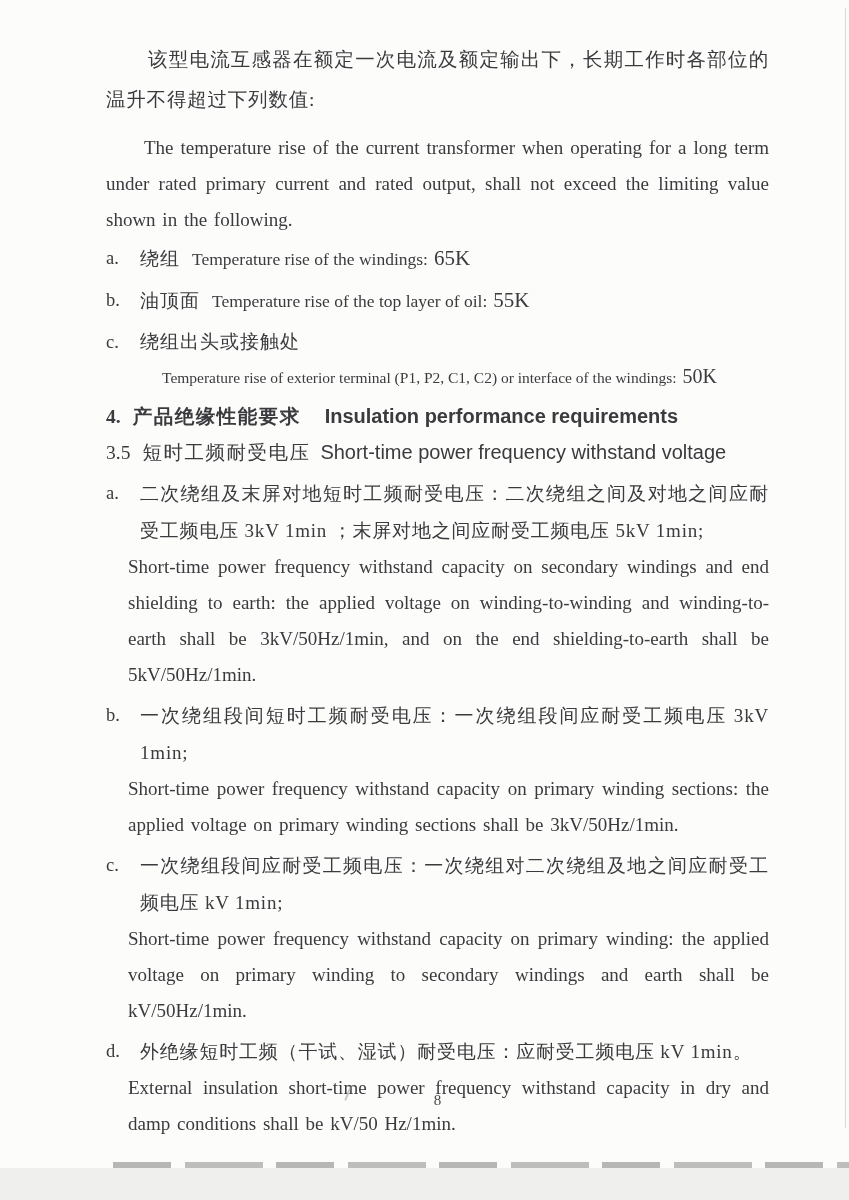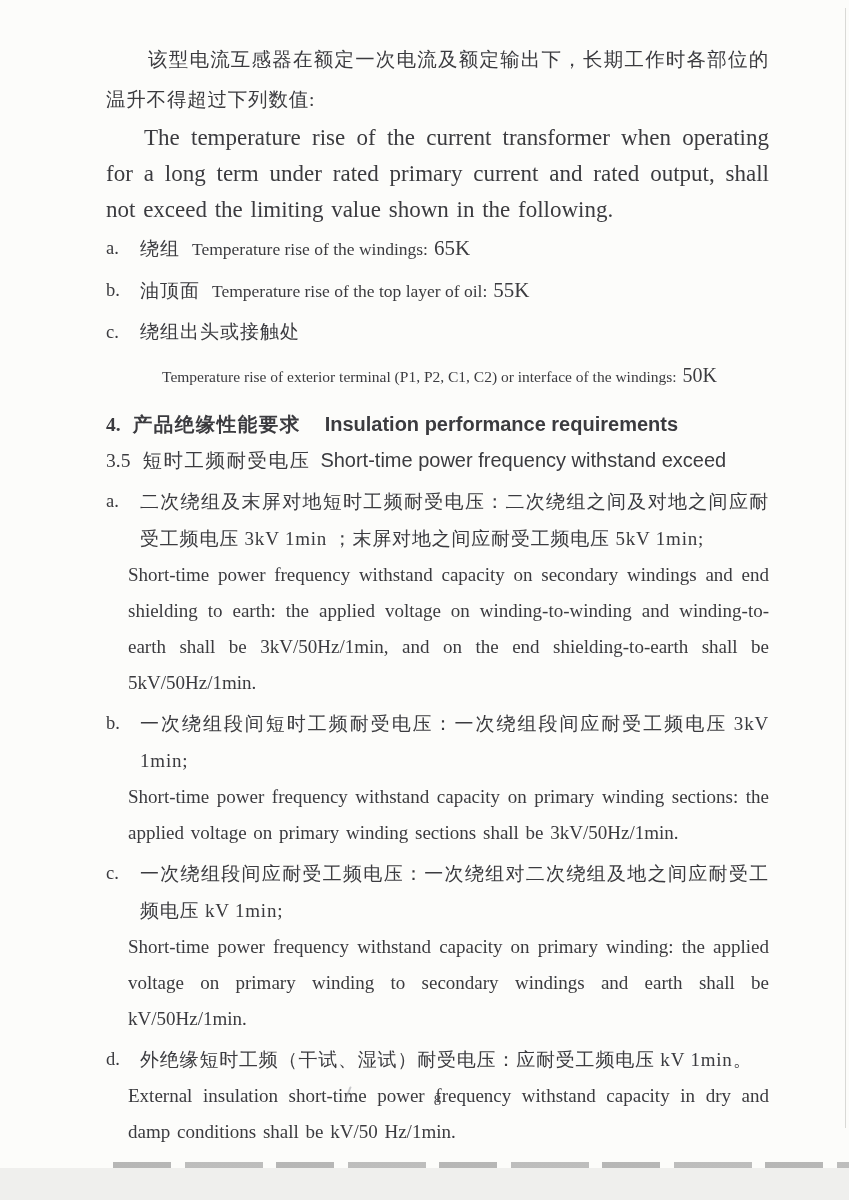--- a/index.html
+++ b/index.html
@@ -21,31 +21,31 @@
     opacity:.55;
   }
   .content { position:absolute; left:106px; top:40px; width:663px; }
 
   
   .zh-para {
     font-size:19.5px; line-height:40px; text-align:justify;
     text-indent:42px; letter-spacing:.8px;
   }
   .en-para {
-    font-size:23px; line-height:36px; text-align:justify;
-    text-indent:38px; word-spacing:2px;
+    font-size:19px; line-height:36px; text-align:justify;
+    text-indent:38px; margin-top:10px; word-spacing:2px;
   }
 
   
   .temp-item { position:relative; padding-left:34px; line-height:40px; }
   .marker { position:absolute; left:0; top:0; font-size:18.5px; }
   .t-zh { font-size:19px; letter-spacing:1px; margin-right:12px; }
   .t-en { font-size:17.5px; }
   .t-val { font-size:21px; margin-left:6px; }
-  .temp-sub { padding-left:22px; line-height:44px; }
+  .temp-sub { padding-left:22px; line-height:26px; }
   .temp-sub .t-en { font-size:15.5px; }
   .temp-sub .t-val { font-size:20px; }
 
   
   .heading { line-height:34px; white-space:nowrap; }
   .heading.first { margin-top:8px;font-weight:bold; }
   .h-num { font-size:19.5px; margin-right:12px; }
   .h-zh { font-size:19.5px; letter-spacing:1.5px; }
   .h-en { font-family:"Liberation Sans","DejaVu Sans",sans-serif; font-size:20px; }
   .h-en.wide-gap { margin-left:24px; }
@@ -89,21 +89,21 @@
       <div class="temp-sub">
         <span class="t-en">Temperature rise of exterior terminal (P1, P2, C1, C2) or interface of the windings:</span><span class="t-val">50K</span>
       </div>
     </div>
 
     <div class="heading first">
       <span class="h-num">4.</span><span class="h-zh">产品绝缘性能要求</span><span class="h-en wide-gap">Insulation performance requirements</span>
     </div>
 
     <div class="heading">
-      <span class="h-num">3.5</span><span class="h-zh">短时工频耐受电压</span><span class="h-en small-gap">Short-time power frequency withstand exceed</span>
+      <span class="h-num">3.5</span><span class="h-zh">短时工频耐受电压</span><span class="h-en small-gap">Short-time power frequency withstand voltage</span>
     </div>
 
     <div class="ins-item">
       <span class="marker">a.</span>
       <p class="ins-zh">二次绕组及末屏对地短时工频耐受电压：二次绕组之间及对地之间应耐受工频电压 3kV 1min ；末屏对地之间应耐受工频电压 5kV 1min;</p>
       <p class="ins-en">Short-time power frequency withstand capacity on secondary windings and end shielding to earth: the applied voltage on winding-to-winding and winding-to-earth shall be 3kV/50Hz/1min, and on the end shielding-to-earth shall be 5kV/50Hz/1min.</p>
     </div>
 
     <div class="ins-item">
       <span class="marker">b.</span>

